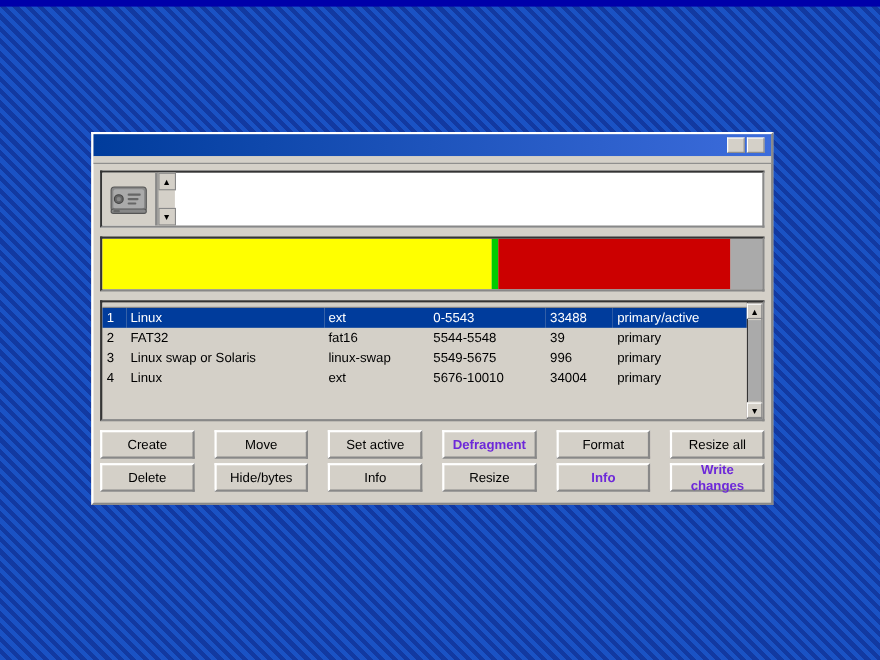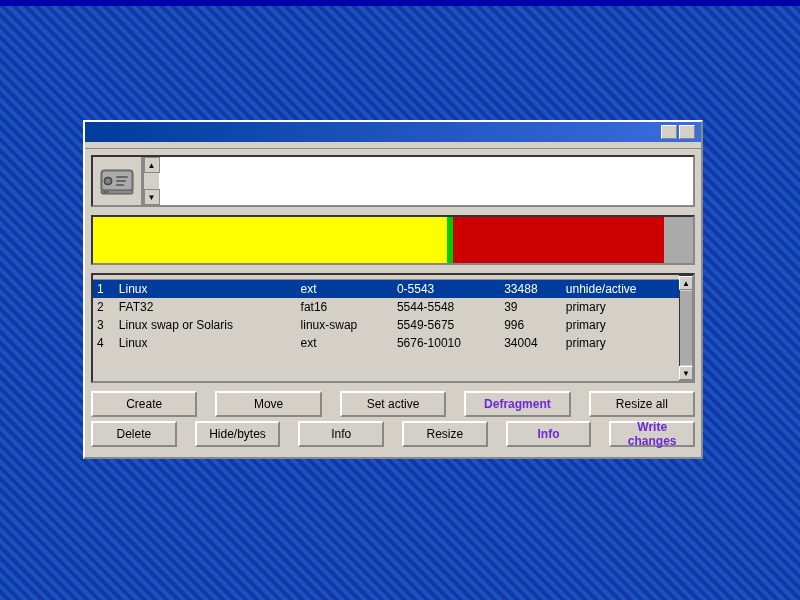--- a/index.html
+++ b/index.html
@@ -284,21 +284,21 @@
               <th></th>
             </tr>
           </thead>
           <tbody id="partition-tbody">
           <tr class="selected">
     <td>1</td>
     <td>Linux</td>
     <td>ext</td>
     <td>0-5543</td>
     <td>33488</td>
-    <td>unhide/active</td>
+    <td>primary/active</td>
   </tr>
               <tr>
     <td>2</td>
     <td>FAT32</td>
     <td>fat16</td>
     <td>5544-5548</td>
     <td>39</td>
     <td>primary</td>
   </tr>
               <tr>
@@ -325,20 +325,21 @@
         <div class="sb-thumb"></div>
         <div class="sb-arrow">▼</div>
       </div>
     </div>
 
     <div class="buttons-row1" id="btns-row1">
         <div class="btn">Create</div>
         <div class="btn">Move</div>
         <div class="btn">Set active</div>
         <div class="btn disabled">Defragment</div>
+        <div class="btn">Format</div>
         <div class="btn">Resize all</div>
       </div>
 
     <div class="buttons-row2" id="btns-row2">
         <div class="btn">Delete</div>
         <div class="btn">Hide/bytes</div>
         <div class="btn">Info</div>
         <div class="btn">Resize</div>
         <div class="btn disabled">Info</div>
         <div class="btn disabled">Write changes</div>

